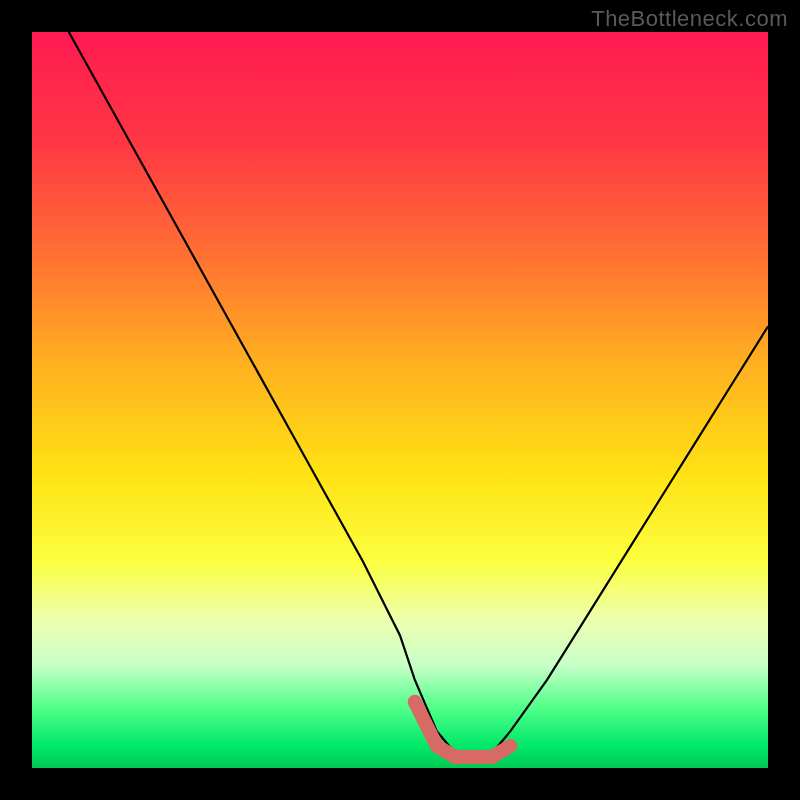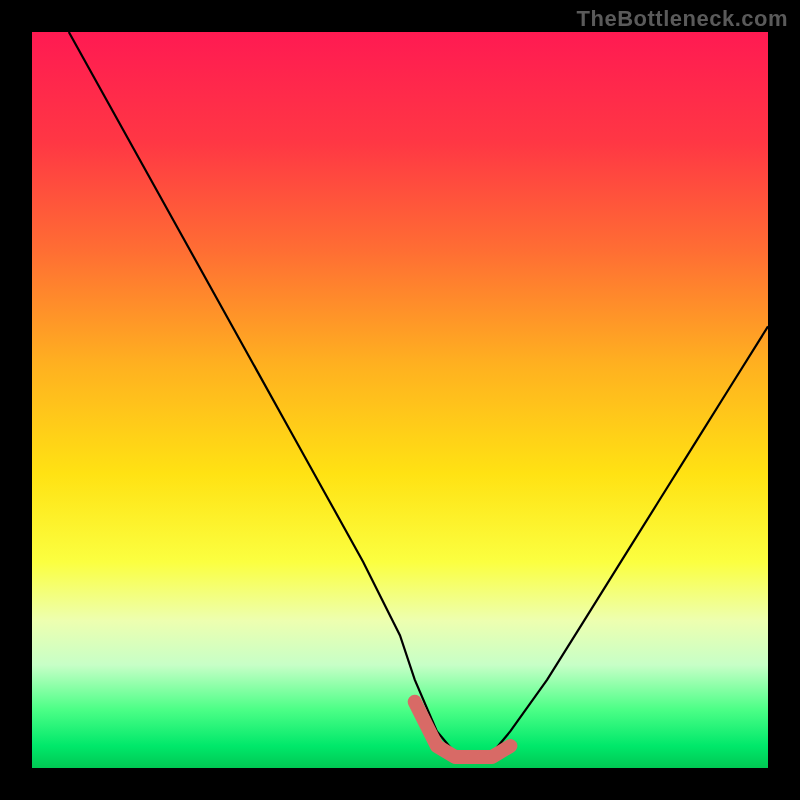--- a/index.html
+++ b/index.html
@@ -16,21 +16,21 @@
     height: 800px;
     background: #000;
   }
   .watermark {
     position: absolute;
     top: 6px;
     right: 12px;
     font-family: Arial, Helvetica, sans-serif;
     font-size: 22px;
     color: #5a5a5a;
-    font-weight: 700;
+    font-weight: 400;
     z-index: 3;
     letter-spacing: 0.5px;
   }
   svg.plot {
     position: absolute;
     left: 0;
     top: 0;
   }
 </style>
 </head>

